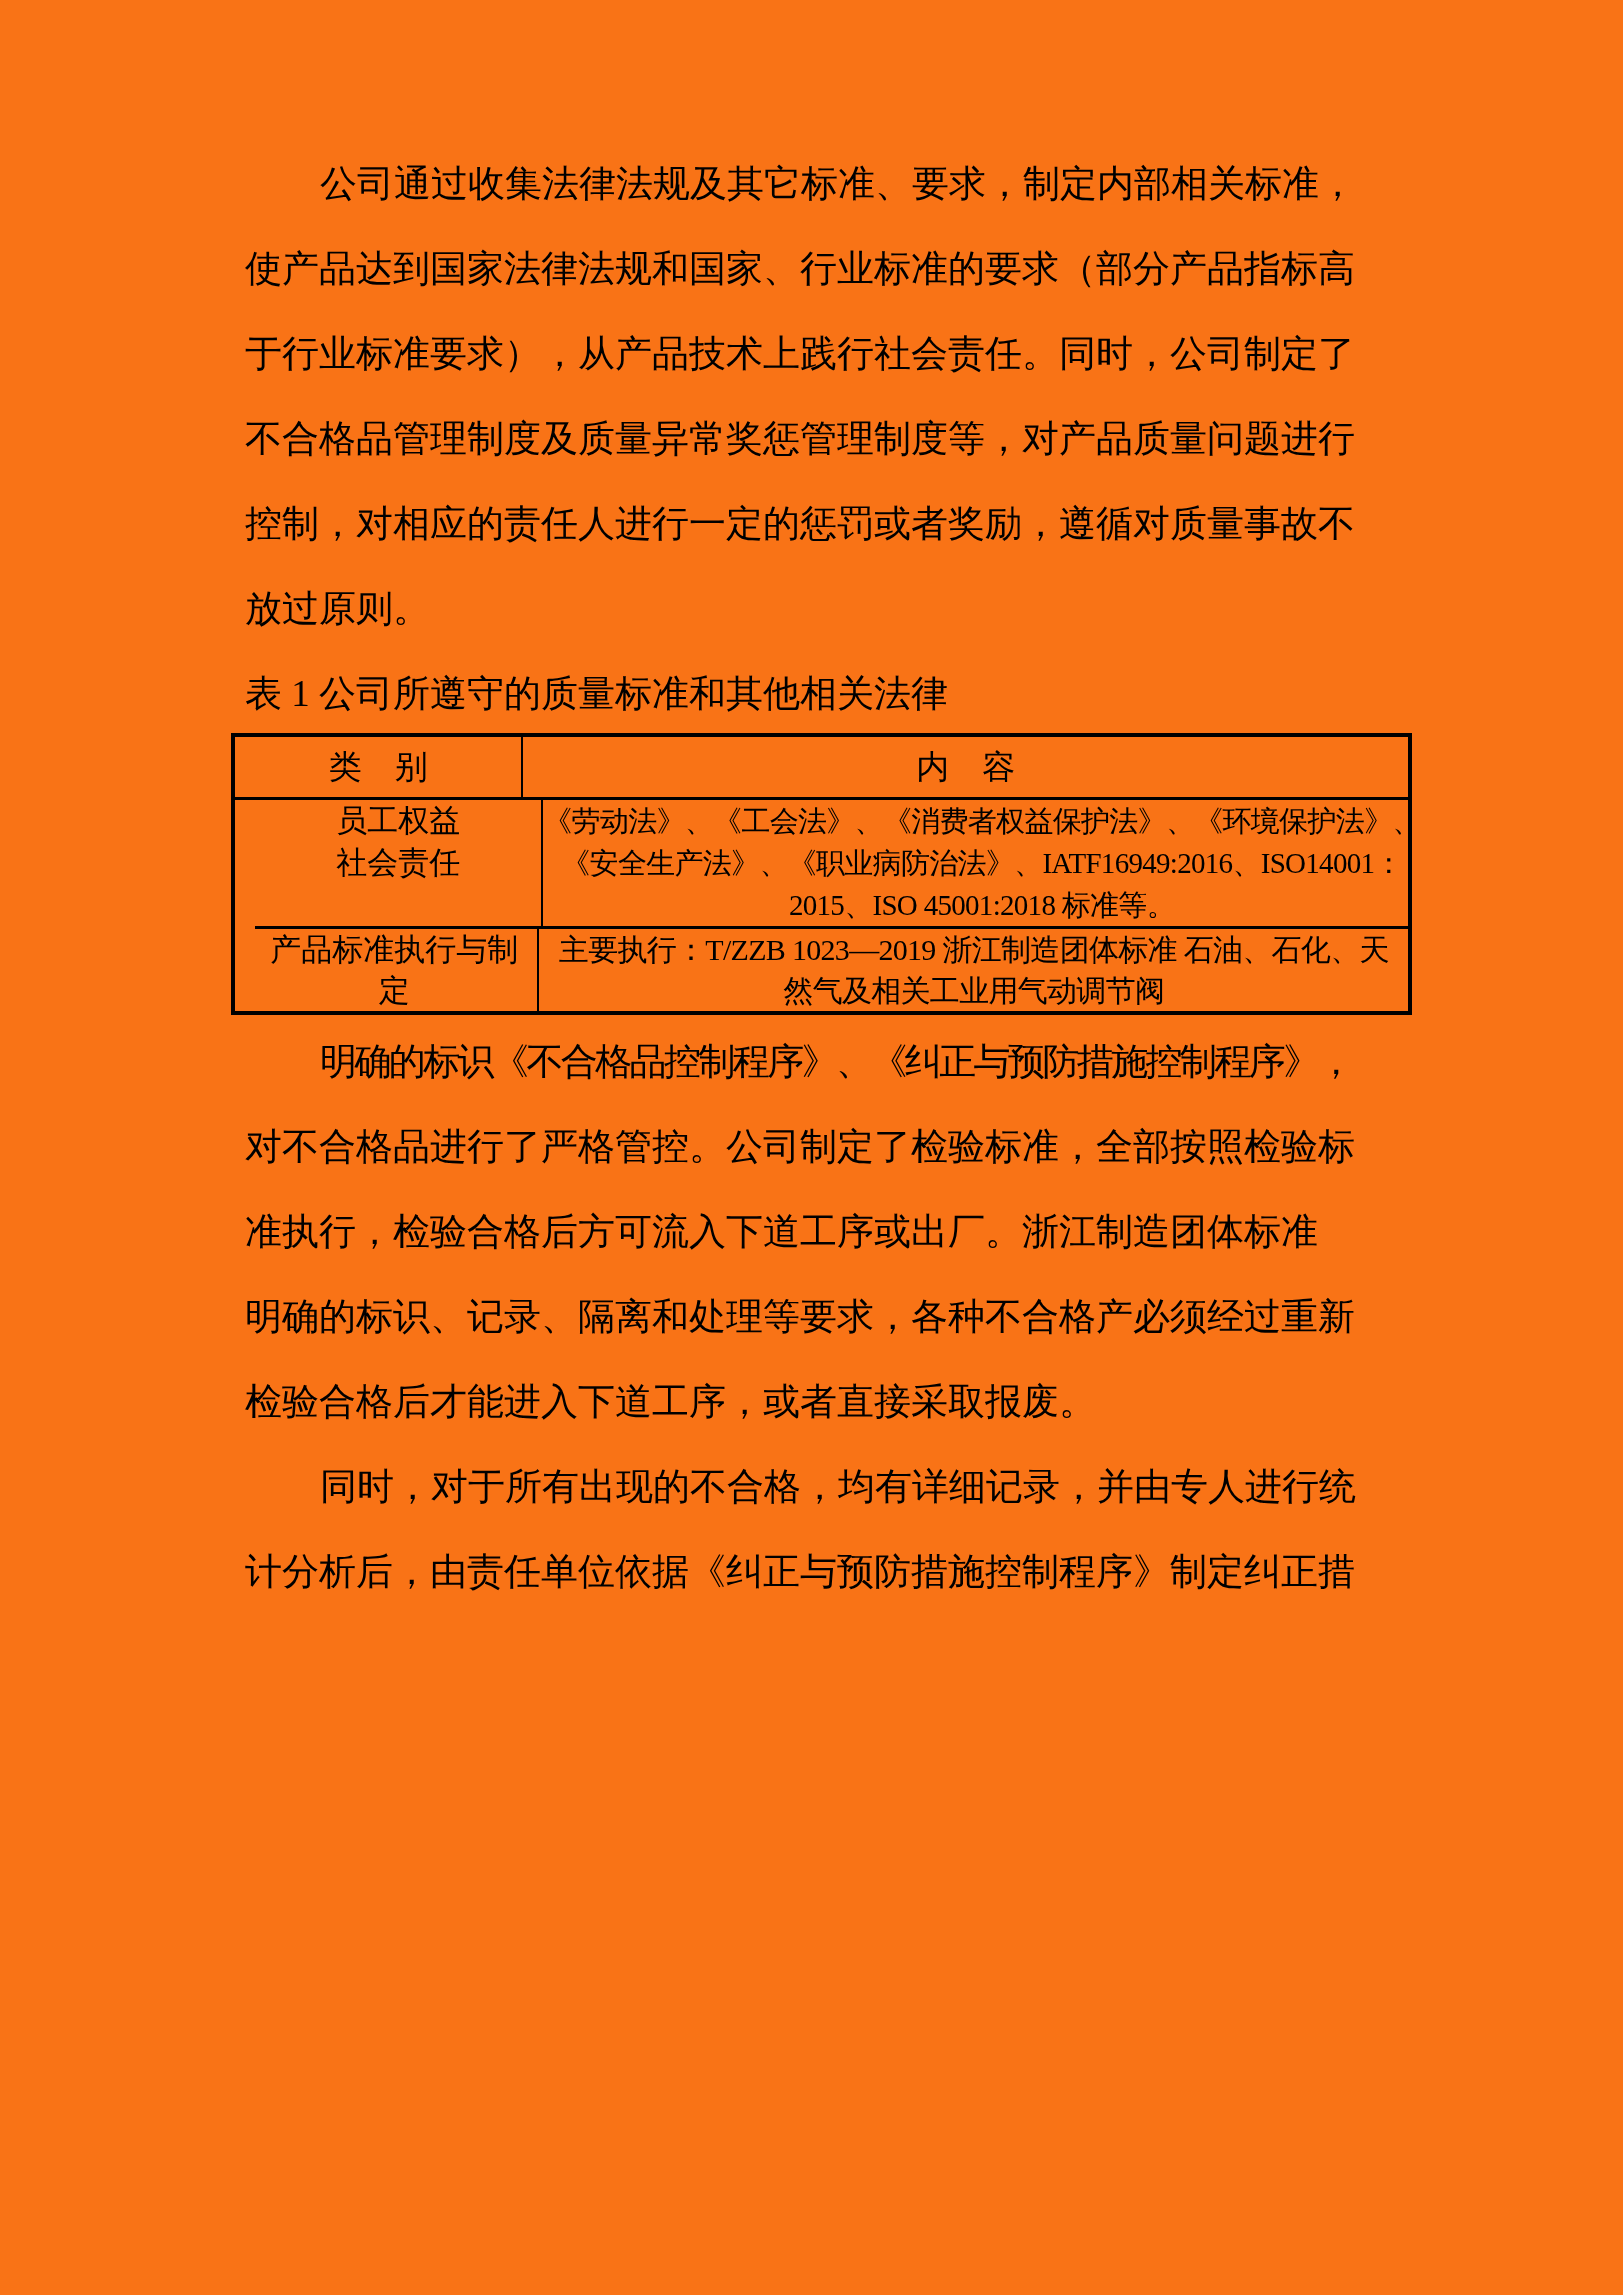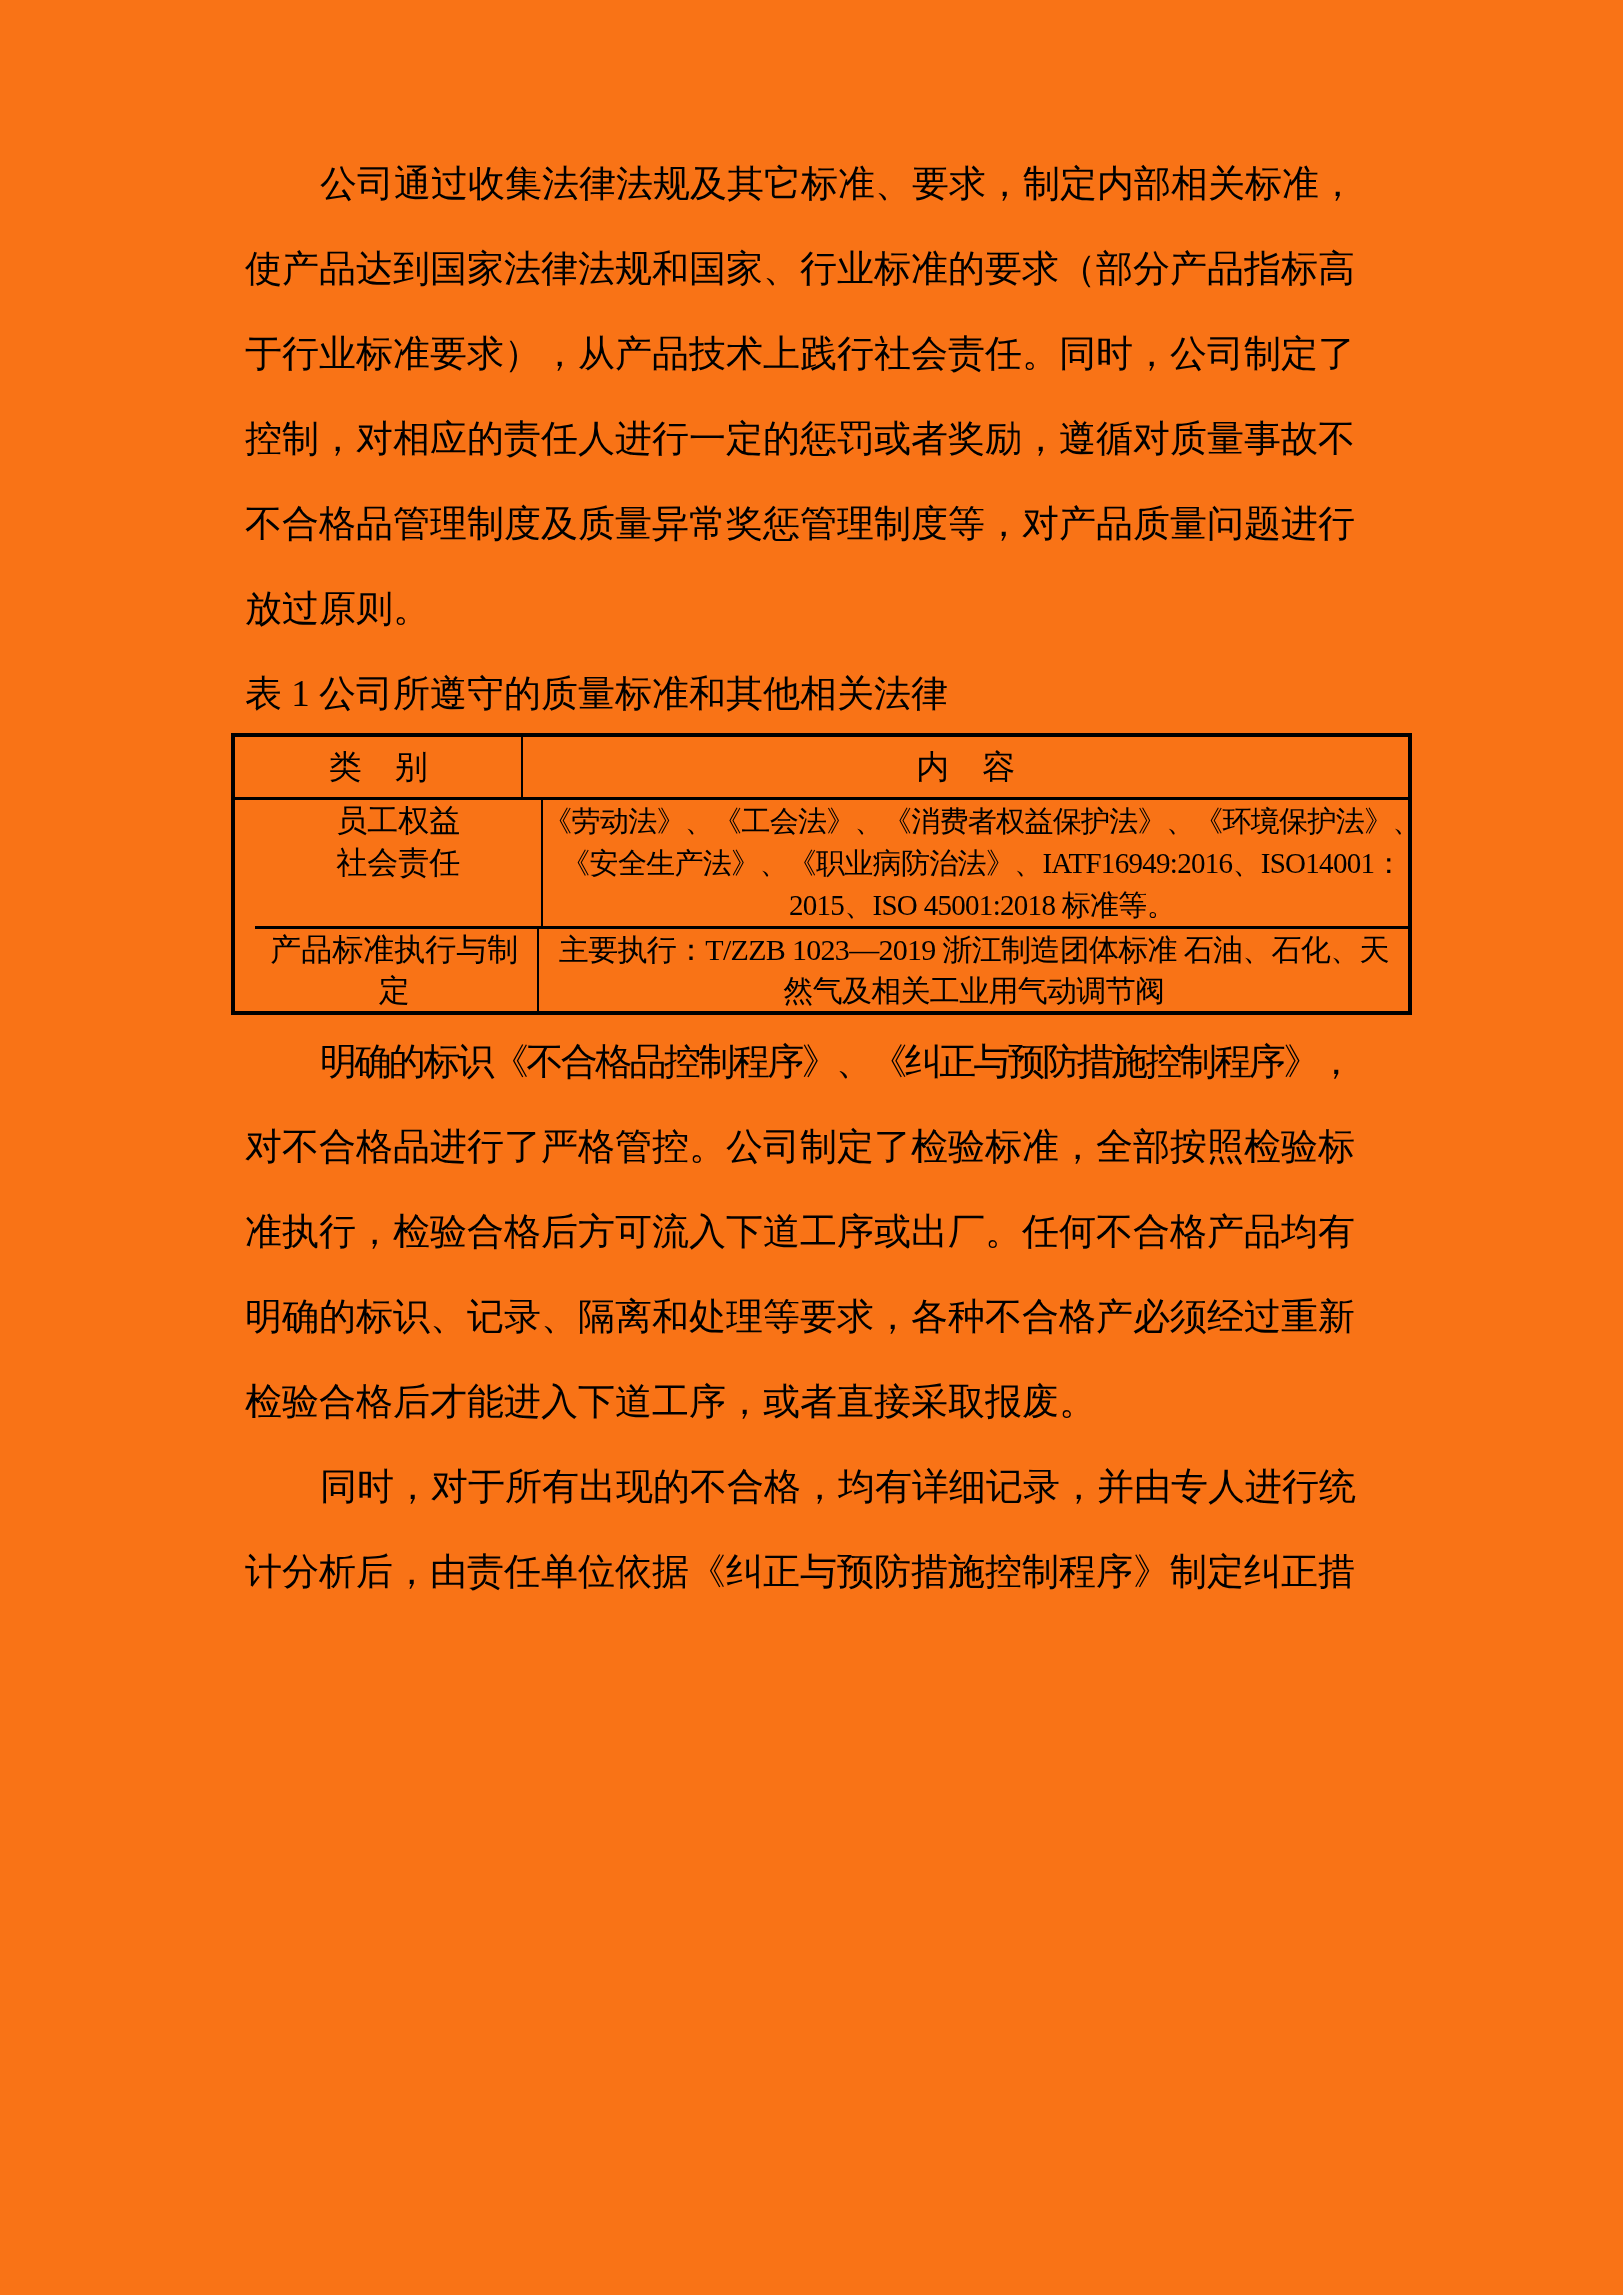--- a/index.html
+++ b/index.html
@@ -72,22 +72,22 @@
 </head>
 <body>
 
 <div class="page">
   <div class="content">
 
     <div>
       <div class="line indent">公司通过收集法律法规及其它标准、要求，制定内部相关标准，</div>
       <div class="line">使产品达到国家法律法规和国家、行业标准的要求（部分产品指标高</div>
       <div class="line">于行业标准要求），从产品技术上践行社会责任。同时，公司制定了</div>
+      <div class="line">不合格品管理制度及质量异常奖惩管理制度等，对产品质量问题进行</div>
       <div class="line">控制，对相应的责任人进行一定的惩罚或者奖励，遵循对质量事故不</div>
-      <div class="line">不合格品管理制度及质量异常奖惩管理制度等，对产品质量问题进行</div>
       <div class="line">放过原则。</div>
     </div>
 
     <div class="line center">表 1 公司所遵守的质量标准和其他相关法律</div>
 
     <div class="tablewrap">
       <div class="trow row-header">
         <div class="tcell-cat">
           <div class="hdr-text">类　别</div>
         </div>
@@ -117,21 +117,21 @@
           <div class="cell-line-2">主要执行：T/ZZB 1023—2019 浙江制造团体标准 石油、石化、天</div>
           <div class="cell-line-2">然气及相关工业用气动调节阀</div>
         </div>
       </div>
     </div>
 
 
     <div>
       <div class="line indent ls4">明确的标识《不合格品控制程序》、《纠正与预防措施控制程序》，</div>
       <div class="line">对不合格品进行了严格管控。公司制定了检验标准，全部按照检验标</div>
-      <div class="line">准执行，检验合格后方可流入下道工序或出厂。任何不合格产品均有</div>
+      <div class="line">准执行，检验合格后方可流入下道工序或出厂。浙江制造团体标准</div>
       <div class="line">明确的标识、记录、隔离和处理等要求，各种不合格产必须经过重新</div>
       <div class="line">检验合格后才能进入下道工序，或者直接采取报废。</div>
     </div>
 
     <div>
       <div class="line indent">同时，对于所有出现的不合格，均有详细记录，并由专人进行统</div>
       <div class="line">计分析后，由责任单位依据《纠正与预防措施控制程序》制定纠正措</div>
     </div>
 
   </div>

